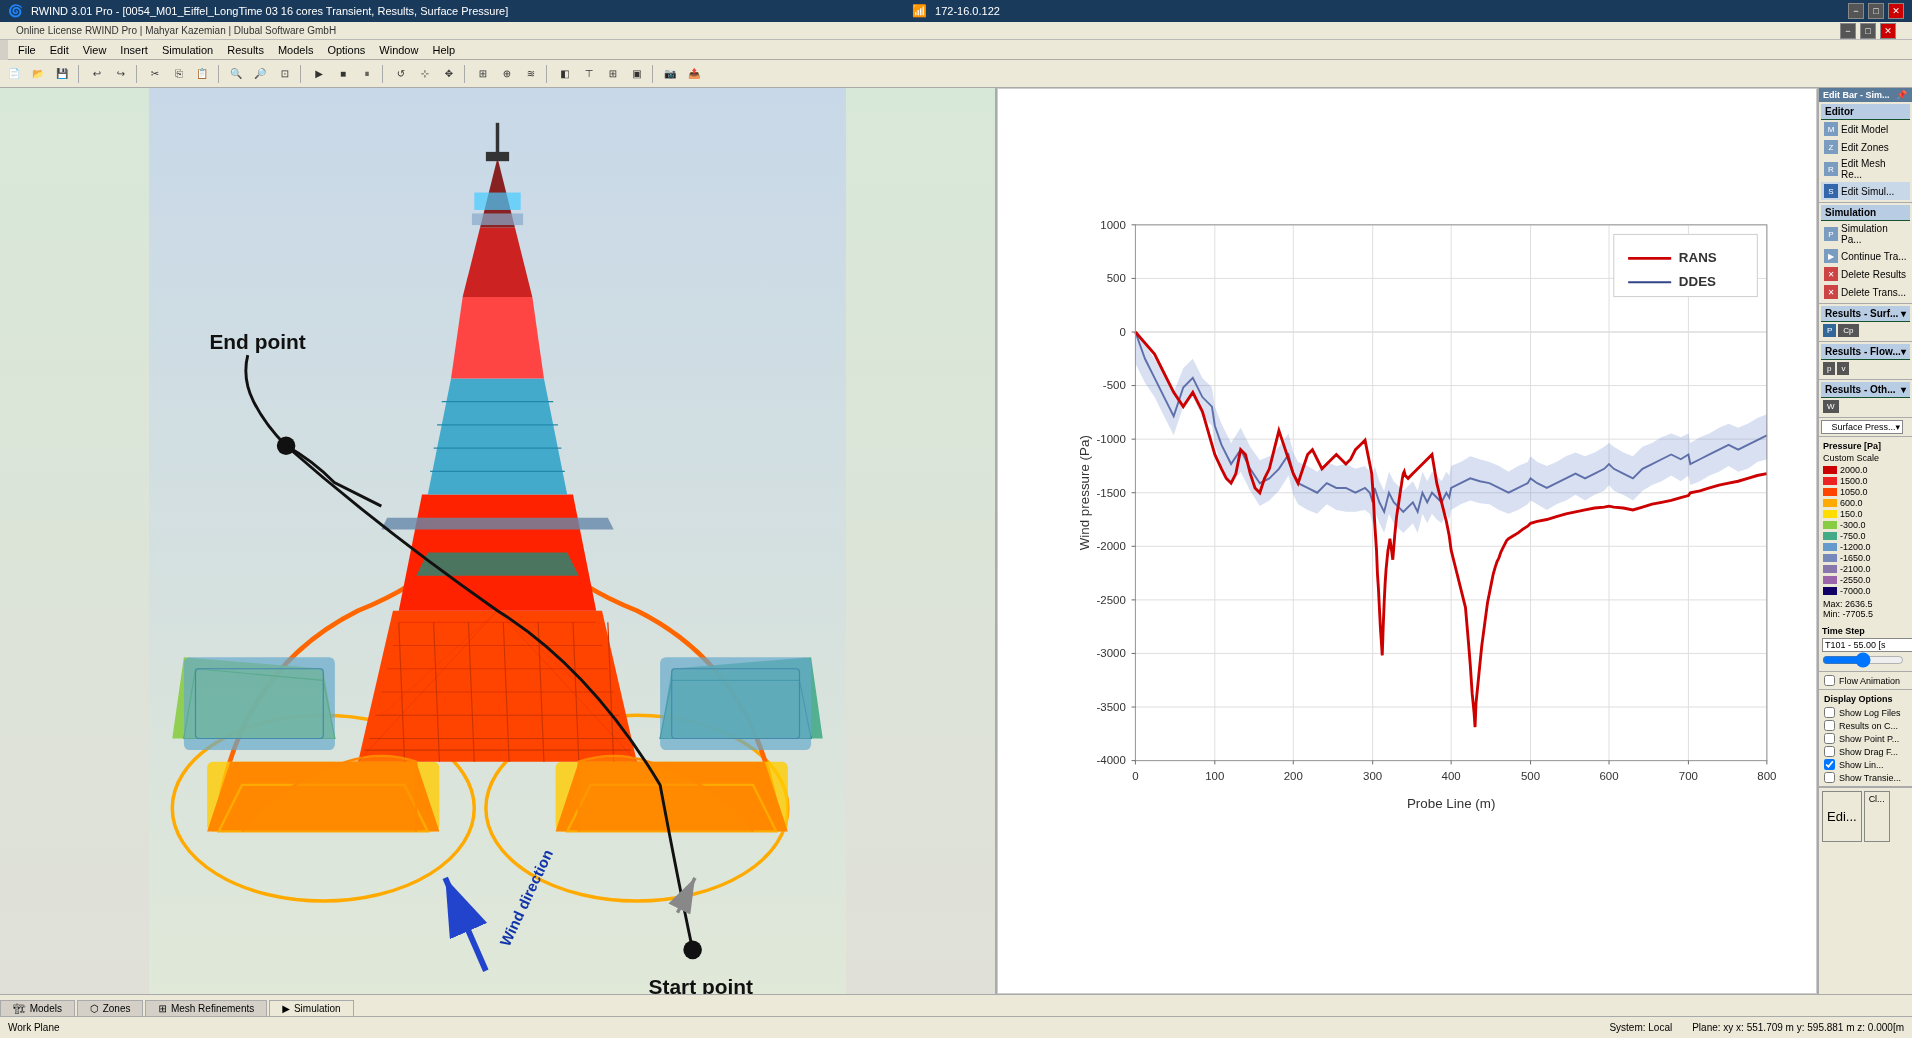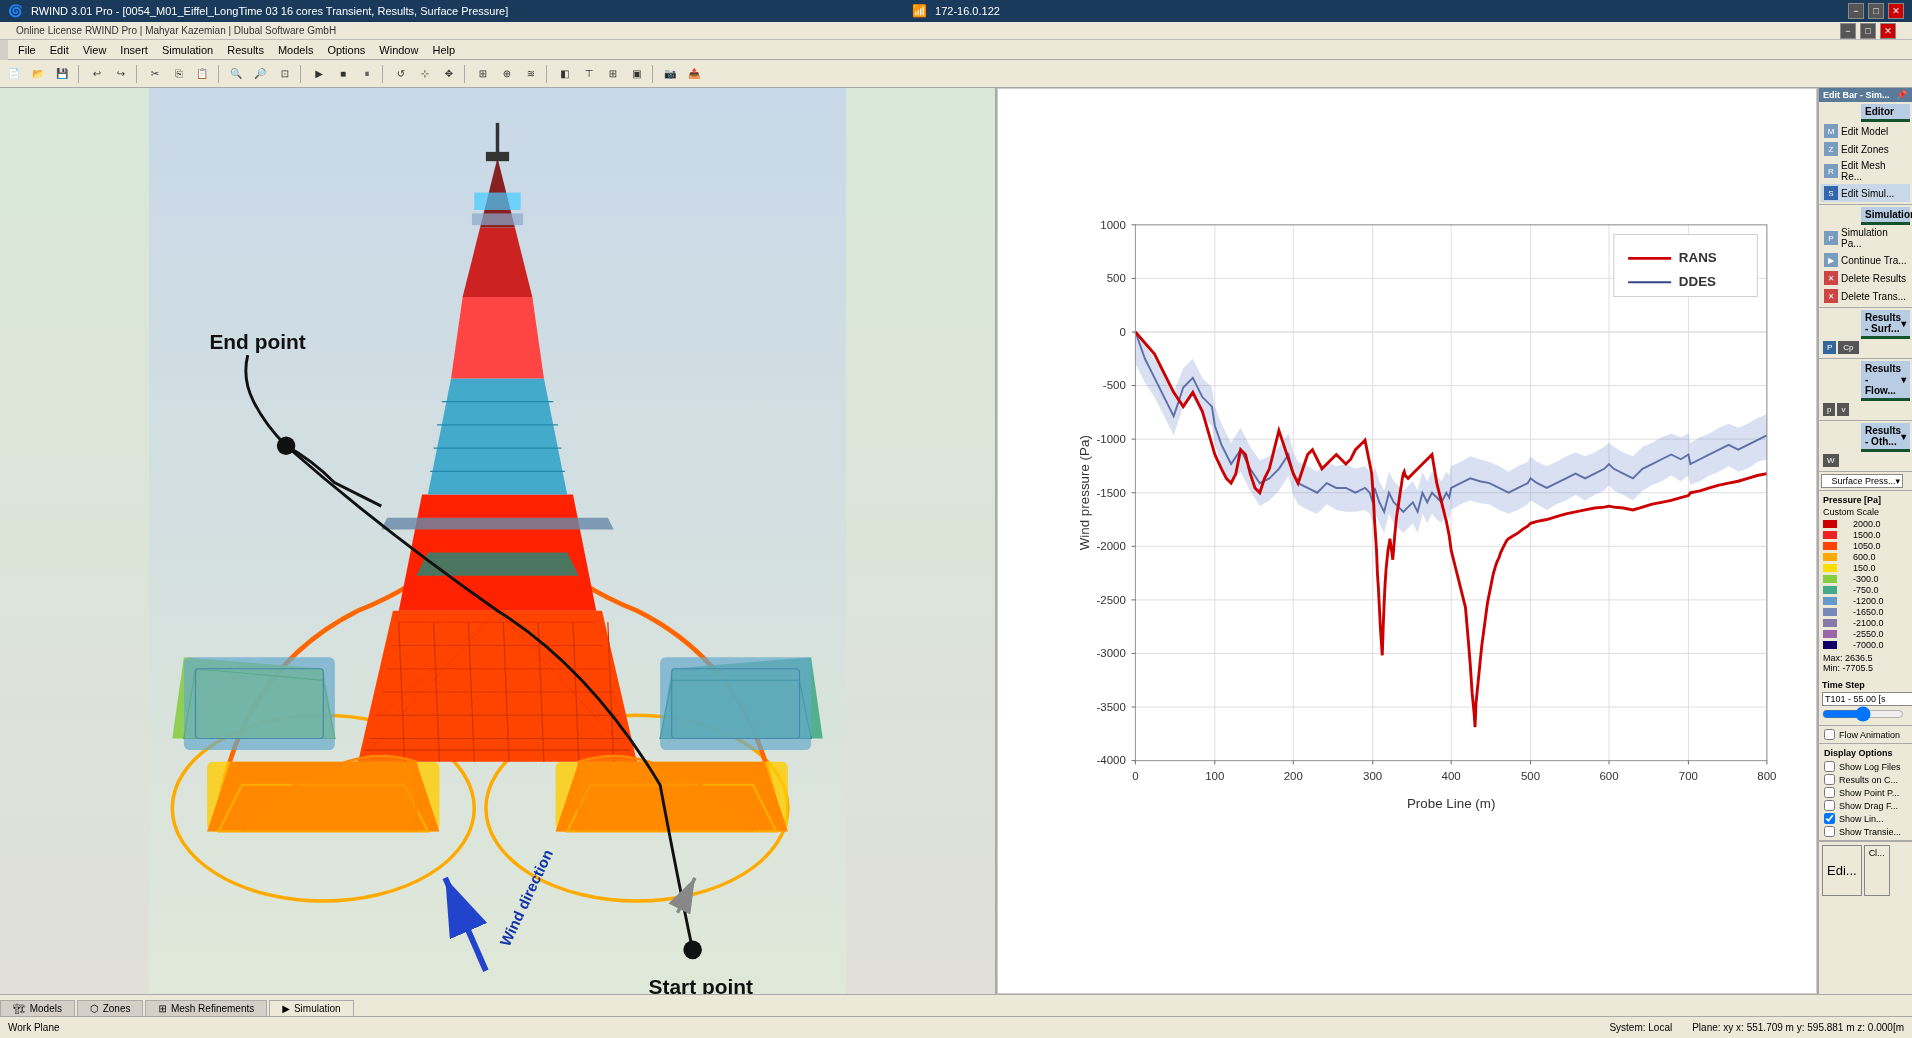--- a/index.html
+++ b/index.html
@@ -118,25 +118,24 @@
     
     .rp-section {
       border-bottom: 1px solid #aaa;
       padding: 2px;
     }
     .rp-section-title {
       background: #b8cce4;
       padding: 2px 4px;
       font-weight: bold;
       font-size: 10px;
-      border-bottom: 3px solid #14532d;
+      border-bottom: 1px solid #14532d;
       display: flex;
       align-items: center;
       justify-content: space-between;
-      margin-left: 40px;
     }
     .rp-item {
       display: flex;
       align-items: center;
       gap: 3px;
       padding: 2px 3px;
       cursor: pointer;
       font-size: 10px;
     }
     .rp-icon {
@@ -153,21 +152,21 @@
       padding: 4px;
     }
     .color-scale-title {
       font-size: 9px;
       font-weight: bold;
       margin-bottom: 2px;
     }
     .color-bar-row {
       display: flex;
       align-items: center;
-      gap: 16px;
+      gap: 3px;
       margin: 1px 0;
       font-size: 9px;
     }
     .color-swatch {
       width: 14px;
       height: 8px;
       flex-shrink: 0;
     }
     .bottom-tab {
       padding: 2px 12px;

